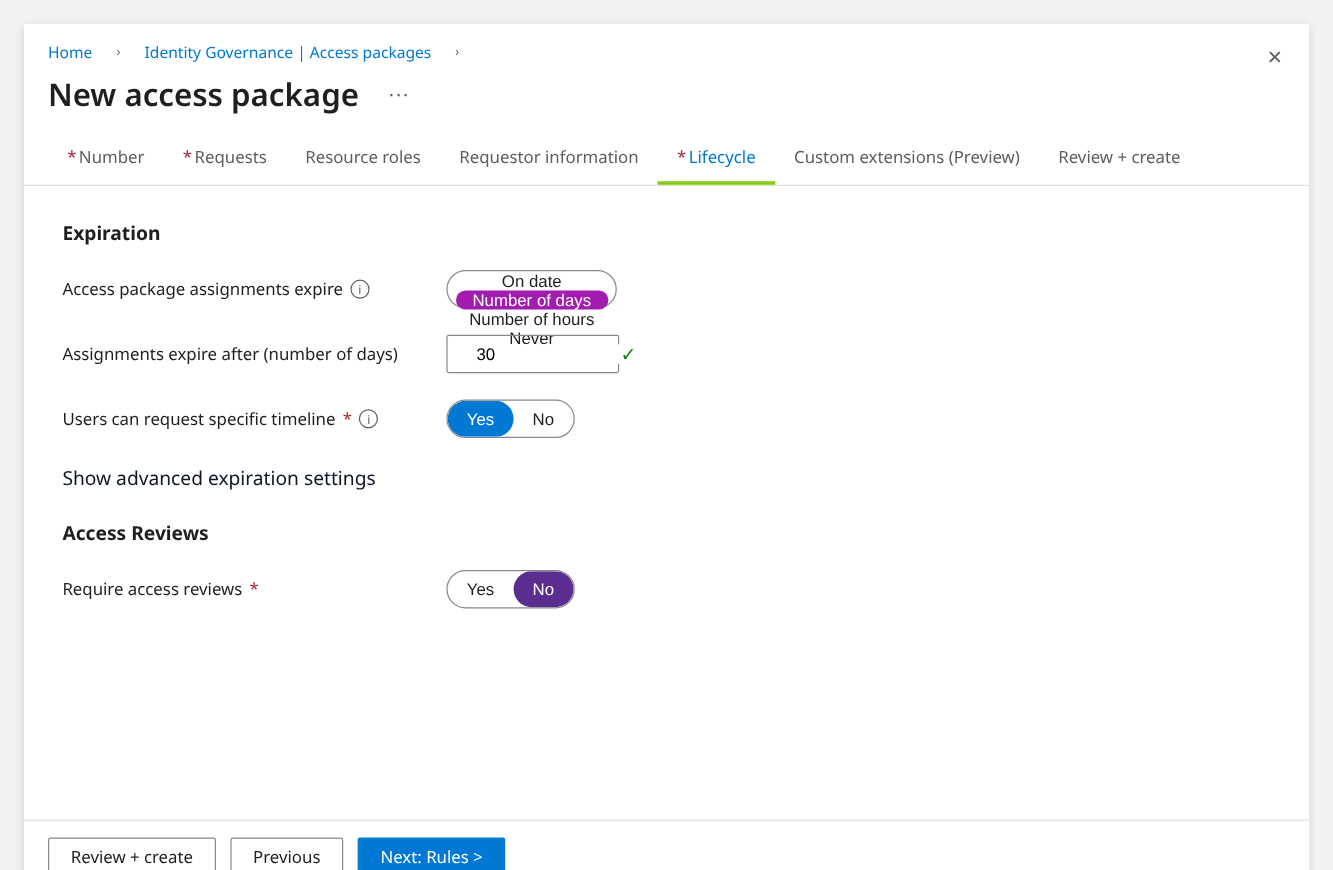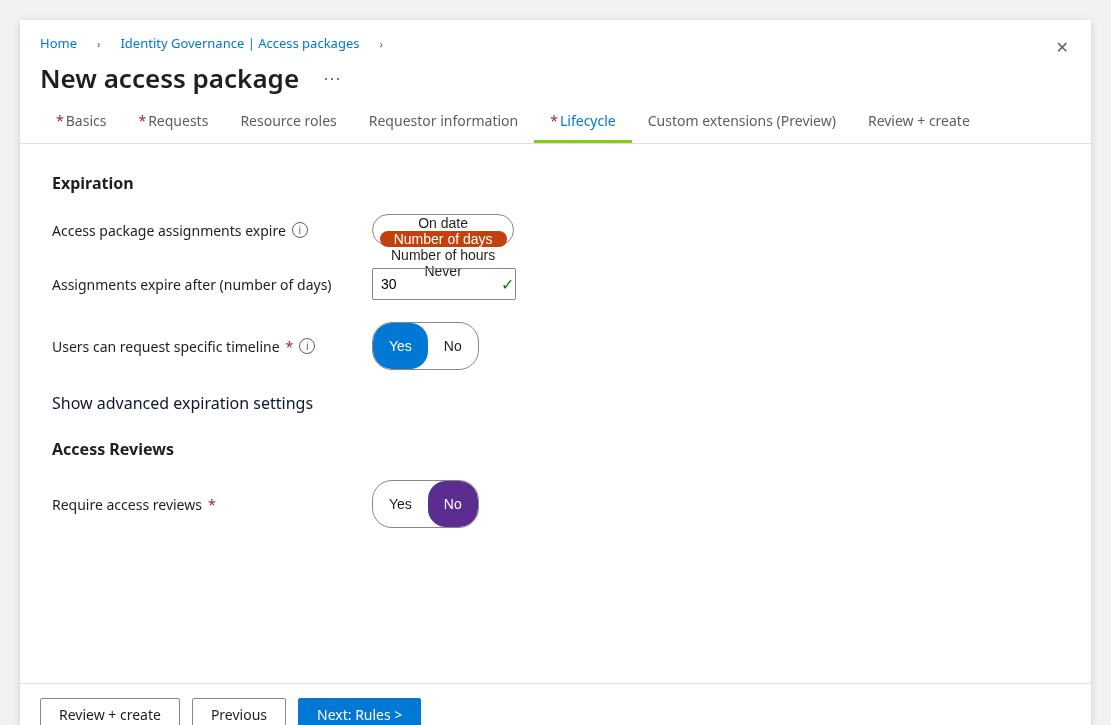--- a/index.html
+++ b/index.html
@@ -37,21 +37,21 @@
       text-decoration: none;
     }
     .breadcrumb-sep {
       color: #605e5c;
       font-size: 11px;
     }
     .page-header {
       display: flex;
       align-items: center;
       gap: 18px;
-      margin-bottom: 5px;
+      margin-bottom: 16px;
     }
     .page-title {
       font-size: 26px;
       font-weight: 600;
       color: #201f1e;
     }
     .more-btn {
       background: none;
       border: none;
       cursor: pointer;
@@ -133,21 +133,21 @@
       cursor: pointer;
       font-style: normal;
     }
     
     .segmented-group {
       display: flex;
       align-items: center;
       border: 1.5px solid #8a8886;
       border-radius: 20px;
       overflow: hidden;
-      height: 48px;
+      height: 32px;
     }
     .seg-btn {
       padding: 0 16px;
       font-size: 14px;
       cursor: pointer;
       border: none;
       background: none;
       color: #201f1e;
       height: 100%;
       white-space: nowrap;
@@ -179,29 +179,29 @@
       font-size: 14px;
       cursor: pointer;
       border: none;
       background: none;
       color: #201f1e;
       height: 26px;
       border-radius: 16px;
       white-space: nowrap;
     }
     .expiry-btn.active {
-      background: #c2410c;
+      background: #a21caf;
       color: #fff;
       font-weight: 500;
     }
     
     .text-input {
       border: 1.5px solid #8a8886;
       border-radius: 2px;
-      padding: 5px 8px;
+      padding: 5px 24px;
       font-size: 14px;
       width: 144px;
       display: flex;
       align-items: center;
       justify-content: space-between;
       height: 32px;
     }
     .text-input input {
       border: none;
       outline: none;
@@ -273,21 +273,21 @@
 
     <div class="page-header">
       <span class="page-title">New access package</span>
       <button class="more-btn">···</button>
     </div>
 
     <button class="close-btn">✕</button>
 
     <div class="tabs">
       <div class="tab">
-        <span class="required-star">*</span><span>Basics</span>
+        <span class="required-star">*</span><span>Number</span>
       </div>
       <div class="tab">
         <span class="required-star">*</span><span>Requests</span>
       </div>
       <div class="tab">
         <span>Resource roles</span>
       </div>
       <div class="tab">
         <span>Requestor information</span>
       </div>

